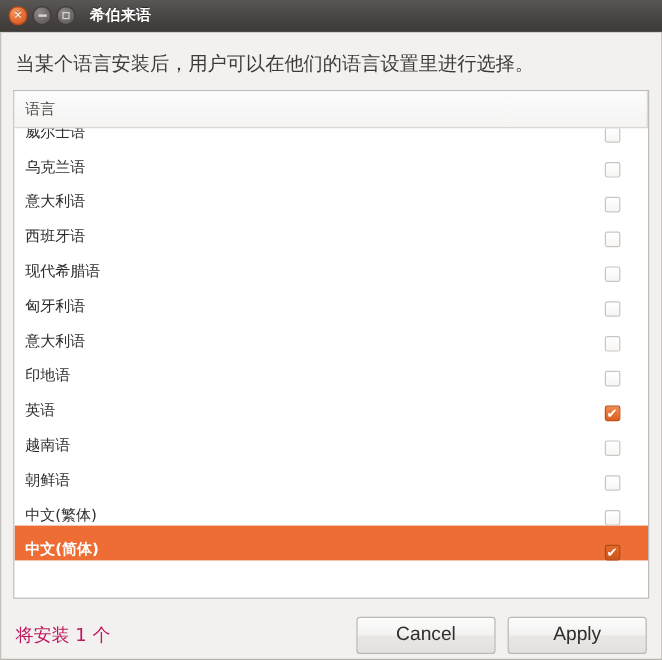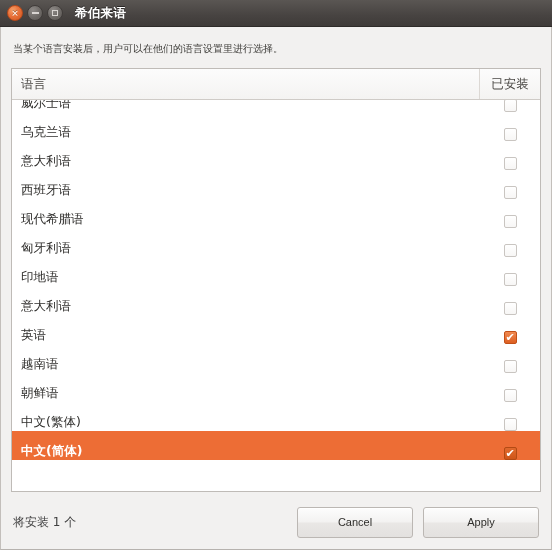--- a/index.html
+++ b/index.html
@@ -86,21 +86,21 @@
     height: 523px;
     background: #f2f1f0;
     border-left: 1px solid #c3bfbb;
     border-right: 1px solid #c3bfbb;
     border-bottom: 1px solid #b6b2ae;
     box-sizing: border-box;
     padding: 0 10px;
   }
 
   .desc {
-    font-size: 10px;
+    font-size: 16px;
     color: #3c3b37;
     padding: 16px 2px 13px 2px;
     line-height: 1.2;
     white-space: nowrap;
   }
 
   
   .tablewrap {
     position: relative;
     height: 424px;
@@ -203,30 +203,30 @@
 
   
   .footer {
     display: flex;
     align-items: center;
     justify-content: space-between;
     height: 60px;
     padding: 0 2px;
   }
   .status {
-    font-size: 12px;
-    color: #404040;
+    font-size: 15px;
+    color: #be185d;
     white-space: nowrap;
   }
   .btns { display: flex; gap: 10px; }
   .btn {
     min-width: 86px;
     height: 29px;
     padding: 0 14px;
-    font-size: 11px;
+    font-size: 16px;
     color: #2f2e2b;
     background: linear-gradient(to bottom, #fdfdfd 0%, #f3f2f1 48%, #e9e7e5 52%, #e3e1df 100%);
     border: 1px solid #bbb7b3;
     border-radius: 3px;
     box-shadow: inset 0 1px 0 rgba(255,255,255,.85);
     display: flex;
     align-items: center;
     justify-content: center;
     font-family: "Liberation Sans", sans-serif;
     cursor: default;
@@ -251,21 +251,20 @@
   </div>
 
   <div class="content">
 
     <div class="desc">当某个语言安装后，用户可以在他们的语言设置里进行选择。</div>
 
     <div class="tablewrap">
 
       <div class="thead">
         <div class="th th-lang">语言</div>
-        <div class="th th-inst">已安装</div>
       </div>
 
       <div class="rows">
         <div class="rowport" id="rowport">
             <div class="row">
               <div class="cell-lang">威尔士语</div>
               <div class="cell-inst">
                 <div class="cb"></div>
               </div>
             </div>
@@ -293,27 +292,27 @@
                 <div class="cb"></div>
               </div>
             </div>
             <div class="row">
               <div class="cell-lang">匈牙利语</div>
               <div class="cell-inst">
                 <div class="cb"></div>
               </div>
             </div>
             <div class="row">
+              <div class="cell-lang">意大利语</div>
+              <div class="cell-inst">
+                <div class="cb"></div>
+              </div>
+            </div>
+            <div class="row">
               <div class="cell-lang">印地语</div>
-              <div class="cell-inst">
-                <div class="cb"></div>
-              </div>
-            </div>
-            <div class="row">
-              <div class="cell-lang">意大利语</div>
               <div class="cell-inst">
                 <div class="cb"></div>
               </div>
             </div>
             <div class="row">
               <div class="cell-lang">英语</div>
               <div class="cell-inst">
                 <div class="cb checked">
                   <span class="tick">✔</span>
                 </div>

